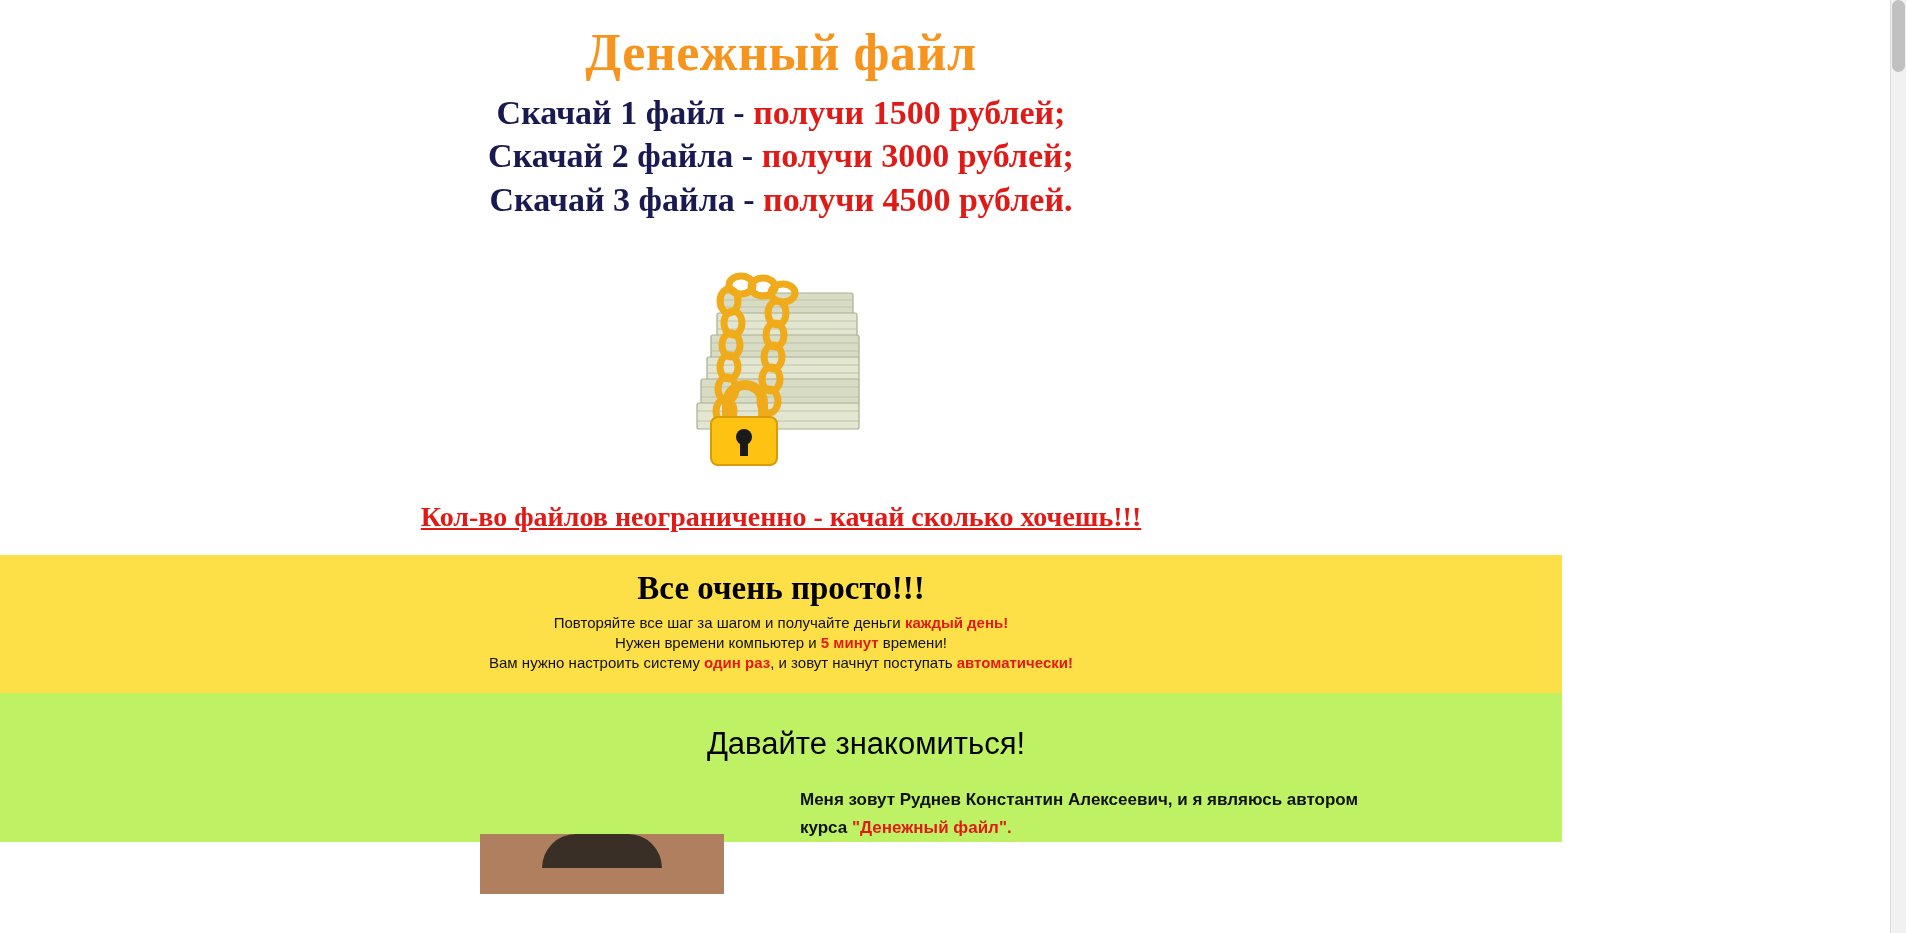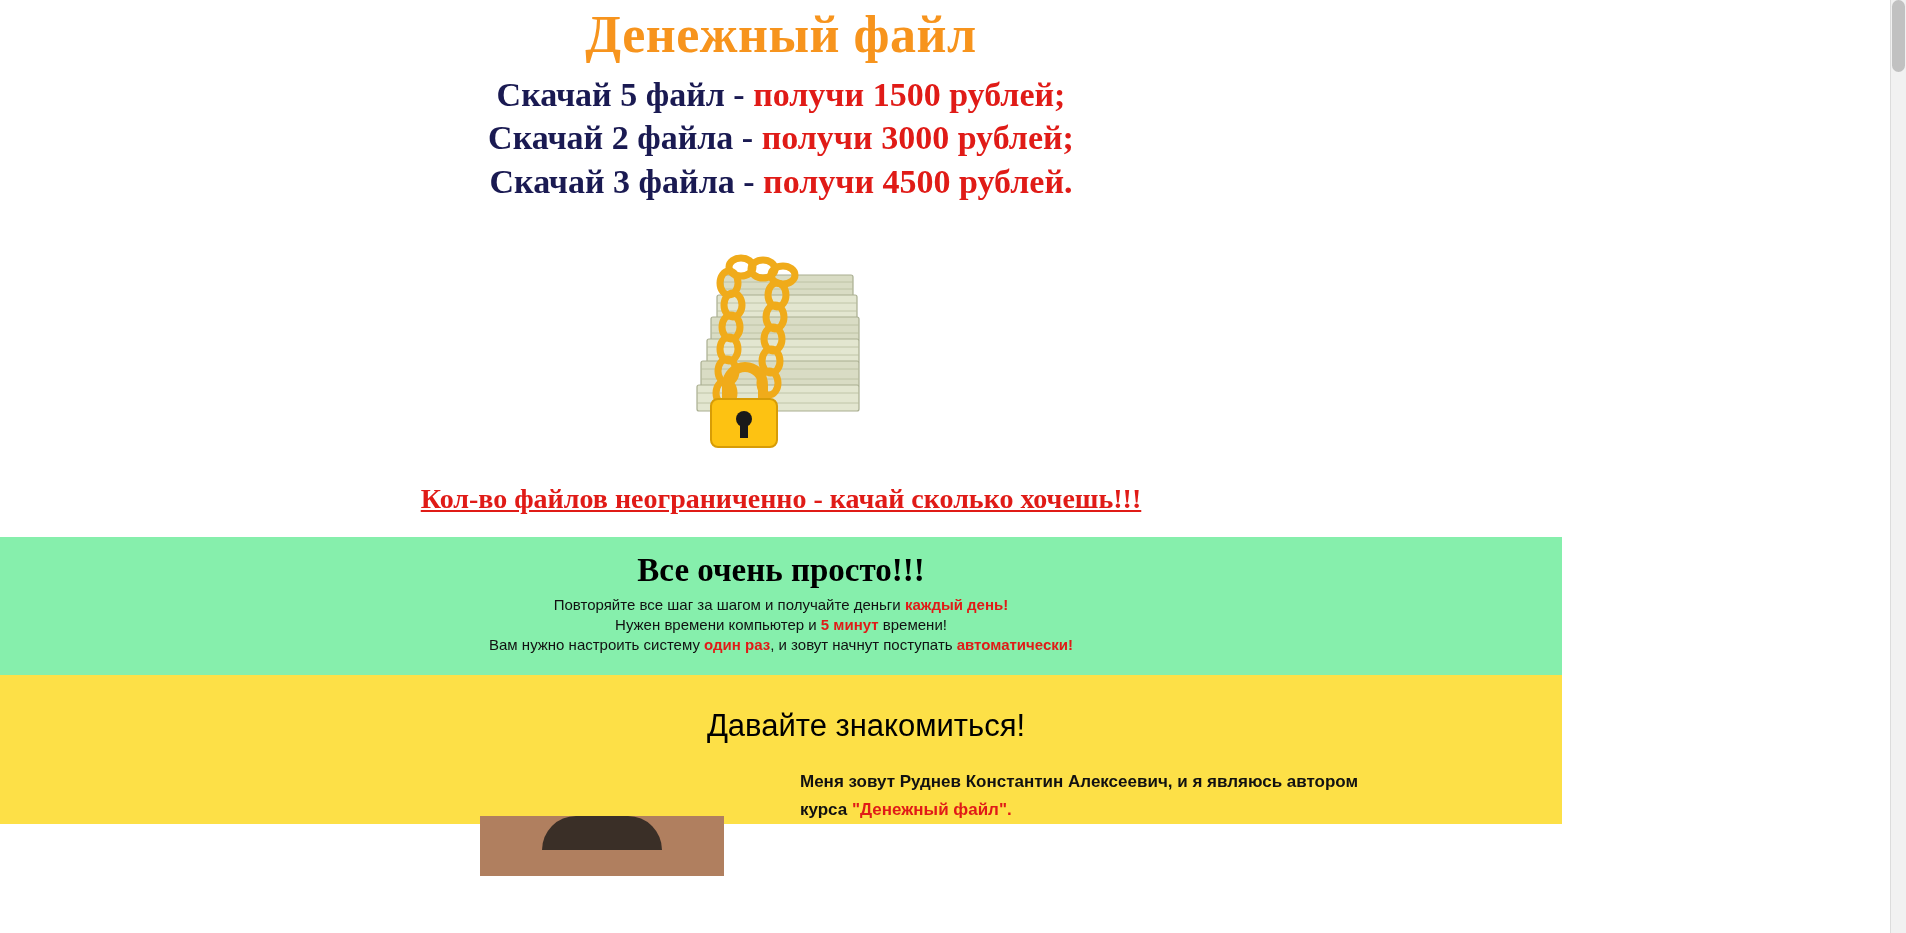--- a/index.html
+++ b/index.html
@@ -12,20 +12,21 @@
   body {
     width: 1906px;
     min-height: 933px;
     position: relative;
     overflow-x: hidden;
   }
 
   .page {
     width: 1562px;
     position: relative;
+    margin-top: 18px;
   }
 
   
   .hero {
     padding-top: 8px;
     text-align: center;
   }
 
   .hero-title {
     font-family: "Liberation Serif", serif;
@@ -72,21 +73,21 @@
     font-family: "Liberation Serif", serif;
     font-size: 28px;
     font-weight: bold;
     color: #e01b17;
     text-decoration: underline;
     cursor: pointer;
   }
 
   
   .green-band {
-    background: #86efac;
+    background: #fde047;
     width: 100%;
     padding: 14px 0 20px 0;
     text-align: center;
   }
   .band-title {
     font-family: "Liberation Serif", serif;
     font-size: 33px;
     font-weight: bold;
     color: #000000;
     margin: 0 0 4px 0;
@@ -100,21 +101,21 @@
     margin: 0;
   }
   .band-line .red-b {
     color: #e01b17;
     font-weight: bold;
   }
 
   
   .about {
     padding-top: 33px;
-    background: #fde047;
+    background: #bef264;
   }
   .about-title {
     text-align: center;
     font-family: "Liberation Sans", sans-serif;
     font-size: 31px;
     font-weight: normal;
     color: #000000;
     margin: 0 0 24px 0;
     padding-left: 170px;
   }
@@ -183,21 +184,21 @@
 </style>
 </head>
 <body>
 
 <div class="page">
 
   <div class="hero">
     <h1 class="hero-title">Денежный файл</h1>
 
     <p class="hero-line">
-      <span>Скачай 5 файл - </span><span class="accent-red">получи 1500 рублей;</span>
+      <span>Скачай 1 файл - </span><span class="accent-red">получи 1500 рублей;</span>
     </p>
     <p class="hero-line">
       <span>Скачай 2 файла - </span><span class="accent-red">получи 3000 рублей;</span>
     </p>
     <p class="hero-line">
       <span>Скачай 3 файла - </span><span class="accent-red">получи 4500 рублей.</span>
     </p>
   </div>
 
   <div class="image-wrap">

